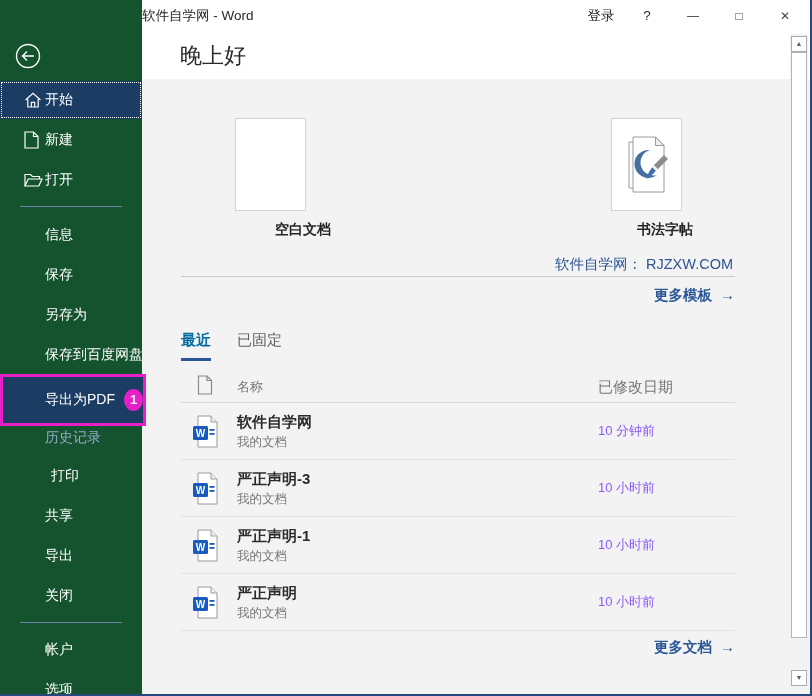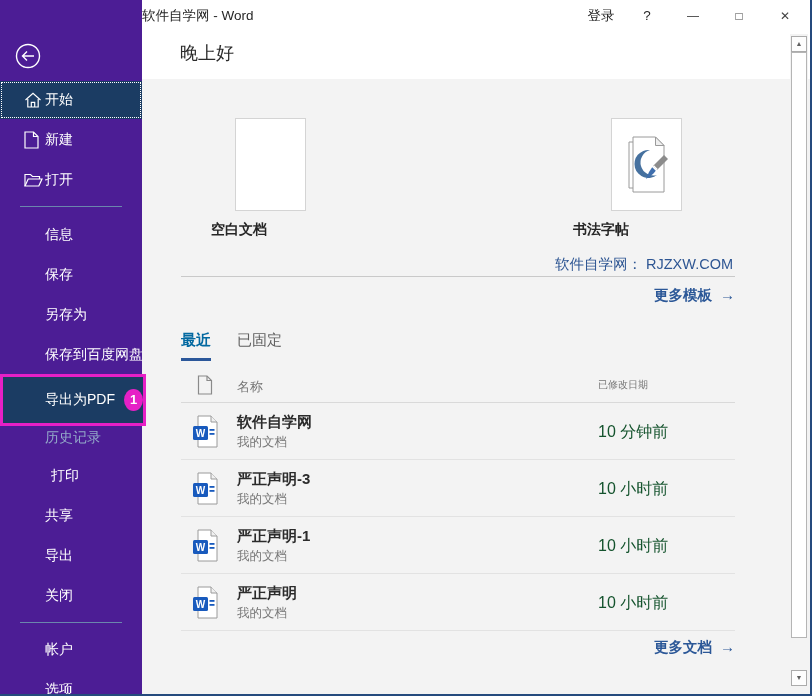--- a/index.html
+++ b/index.html
@@ -7,65 +7,65 @@
           border-right:2px solid #254a7d;border-bottom:2px solid #254a7d;box-sizing:border-box;}
   
   .titlebar{position:absolute;left:0;top:0;width:100%;height:32px;background:#fff;z-index:5;}
   .title{position:absolute;left:142px;right:230px;top:0;height:32px;line-height:32px;
          font-size:13.5px;color:#262626;}
   .tb-right{position:absolute;right:2px;top:0;height:32px;display:flex;align-items:stretch;}
   .tb-btn{background:none;border:none;font-family:inherit;font-size:13.5px;color:#262626;
           width:46px;height:32px;line-height:32px;text-align:center;padding:0;cursor:pointer;}
   .tb-btn.glyph{font-size:12px;color:#444;}
   
-  .sidebar{position:absolute;left:0;top:0;width:142px;height:100%;background:#4c1d95;z-index:6;}
+  .sidebar{position:absolute;left:0;top:0;width:142px;height:100%;background:#14532d;z-index:6;}
   .back{position:absolute;left:15px;top:43px;width:26px;height:26px;cursor:pointer;}
   .sb-item{position:absolute;left:0;width:142px;height:40px;display:flex;align-items:center;
            padding-left:45px;box-sizing:border-box;color:#fff;font-size:14px;cursor:pointer;white-space:nowrap;}
   .sb-item .icon{position:absolute;left:24px;top:50%;transform:translateY(-50%);}
   .sb-item.selected{background:#1b3c63;outline:1px dotted #ffffff;outline-offset:-2px;}
   .sb-item.disabled{color:#93a9c9;cursor:default;}
   .sb-item.pdf{background:#1b3c63;border:3px solid #e620c6;width:146px;height:52px;
                padding-left:42px;outline:none;z-index:8;}
   .badge{display:inline-block;margin-left:9px;width:22px;height:22px;border-radius:50%;
          background:#e620c6;color:#fff;font-size:13px;font-weight:bold;text-align:center;line-height:22px;}
   .sb-div{position:absolute;left:20px;width:102px;height:0;border-top:1px solid #6b86ad;}
   
   .main-gray{position:absolute;left:142px;top:79px;right:0;bottom:0;background:#f3f3f3;}
-  .greeting{position:absolute;left:180px;top:41px;font-size:18px;color:#2b2b2b;z-index:2;}
+  .greeting{position:absolute;left:180px;top:41px;font-size:22px;color:#2b2b2b;z-index:2;}
   .tpl-card{position:absolute;top:118px;width:71px;height:93px;background:#fff;border:1px solid #d4d4d4;
             box-sizing:border-box;cursor:pointer;}
   .tpl-card.blank{left:235px;}
   .tpl-card.callig{left:611px;display:flex;align-items:center;justify-content:center;}
-  .tpl-label{position:absolute;top:221px;width:120px;text-align:left;font-size:14px;font-weight:600;
+  .tpl-label{position:absolute;top:221px;width:120px;text-align:right;font-size:14px;font-weight:600;
              color:#262626;}
   .tpl-label.blank{left:211px;}
   .tpl-label.callig{left:573px;}
   .promo{position:absolute;top:255px;right:77px;font-size:14.5px;color:#2e5693;}
   .sect-div{position:absolute;left:181px;top:276px;width:554px;border-top:1px solid #c9c9c9;}
   .link{position:absolute;right:75px;font-size:14.5px;font-weight:bold;color:#2b5797;cursor:pointer;}
   .link .arrow{font-weight:normal;margin-left:8px;font-size:15px;}
   .more-templates{top:286px;}
   .more-docs{top:638px;}
   
   .tabs{position:absolute;left:181px;top:331px;display:flex;gap:26px;}
   .tab{font-size:15px;color:#5f5f5f;padding-bottom:8px;cursor:pointer;}
   .tab.active{color:#0369a1;font-weight:600;border-bottom:3px solid #2b579a;}
   
   .tbl-header{position:absolute;left:181px;top:372px;width:554px;height:31px;
               border-bottom:1px solid #d9d9d9;box-sizing:border-box;}
   .tbl-header .hicon{position:absolute;left:16px;top:3px;}
   .th-name{position:absolute;left:56px;top:6px;font-size:13px;color:#767676;}
-  .th-date{position:absolute;left:417px;top:6px;font-size:10px;color:#767676;}
+  .th-date{position:absolute;left:417px;top:6px;font-size:15px;color:#767676;}
   .rows{position:absolute;left:181px;top:403px;width:554px;}
   .frow{position:relative;height:56px;border-bottom:1px solid #e2e2e2;cursor:pointer;}
   .frow .ficon{position:absolute;left:11px;top:12px;}
   .fname{position:absolute;left:56px;top:10px;font-size:15px;font-weight:600;color:#2b2b2b;}
   .fsub{position:absolute;left:56px;top:31px;font-size:12.5px;color:#767676;}
-  .fdate{position:absolute;left:417px;top:19px;font-size:16px;color:#14532d;}
+  .fdate{position:absolute;left:417px;top:19px;font-size:13px;color:#8b5cf6;}
   
   .scrollbar{position:absolute;right:2px;top:34px;width:18px;bottom:0;background:#f3f3f3;z-index:9;}
   .sb-btn{position:absolute;left:1px;width:16px;height:16px;background:#fdfdfd;border:1px solid #ababab;
           box-sizing:border-box;color:#606060;font-size:7px;text-align:center;line-height:14px;cursor:pointer;}
   .sb-up{top:2px;}
   .sb-down{bottom:8px;}
   .sb-thumb{position:absolute;left:1px;top:18px;width:16px;height:586px;background:#ffffff;
             border:1px solid #b5b5b5;box-sizing:border-box;cursor:pointer;}
 </style>
 </head>

